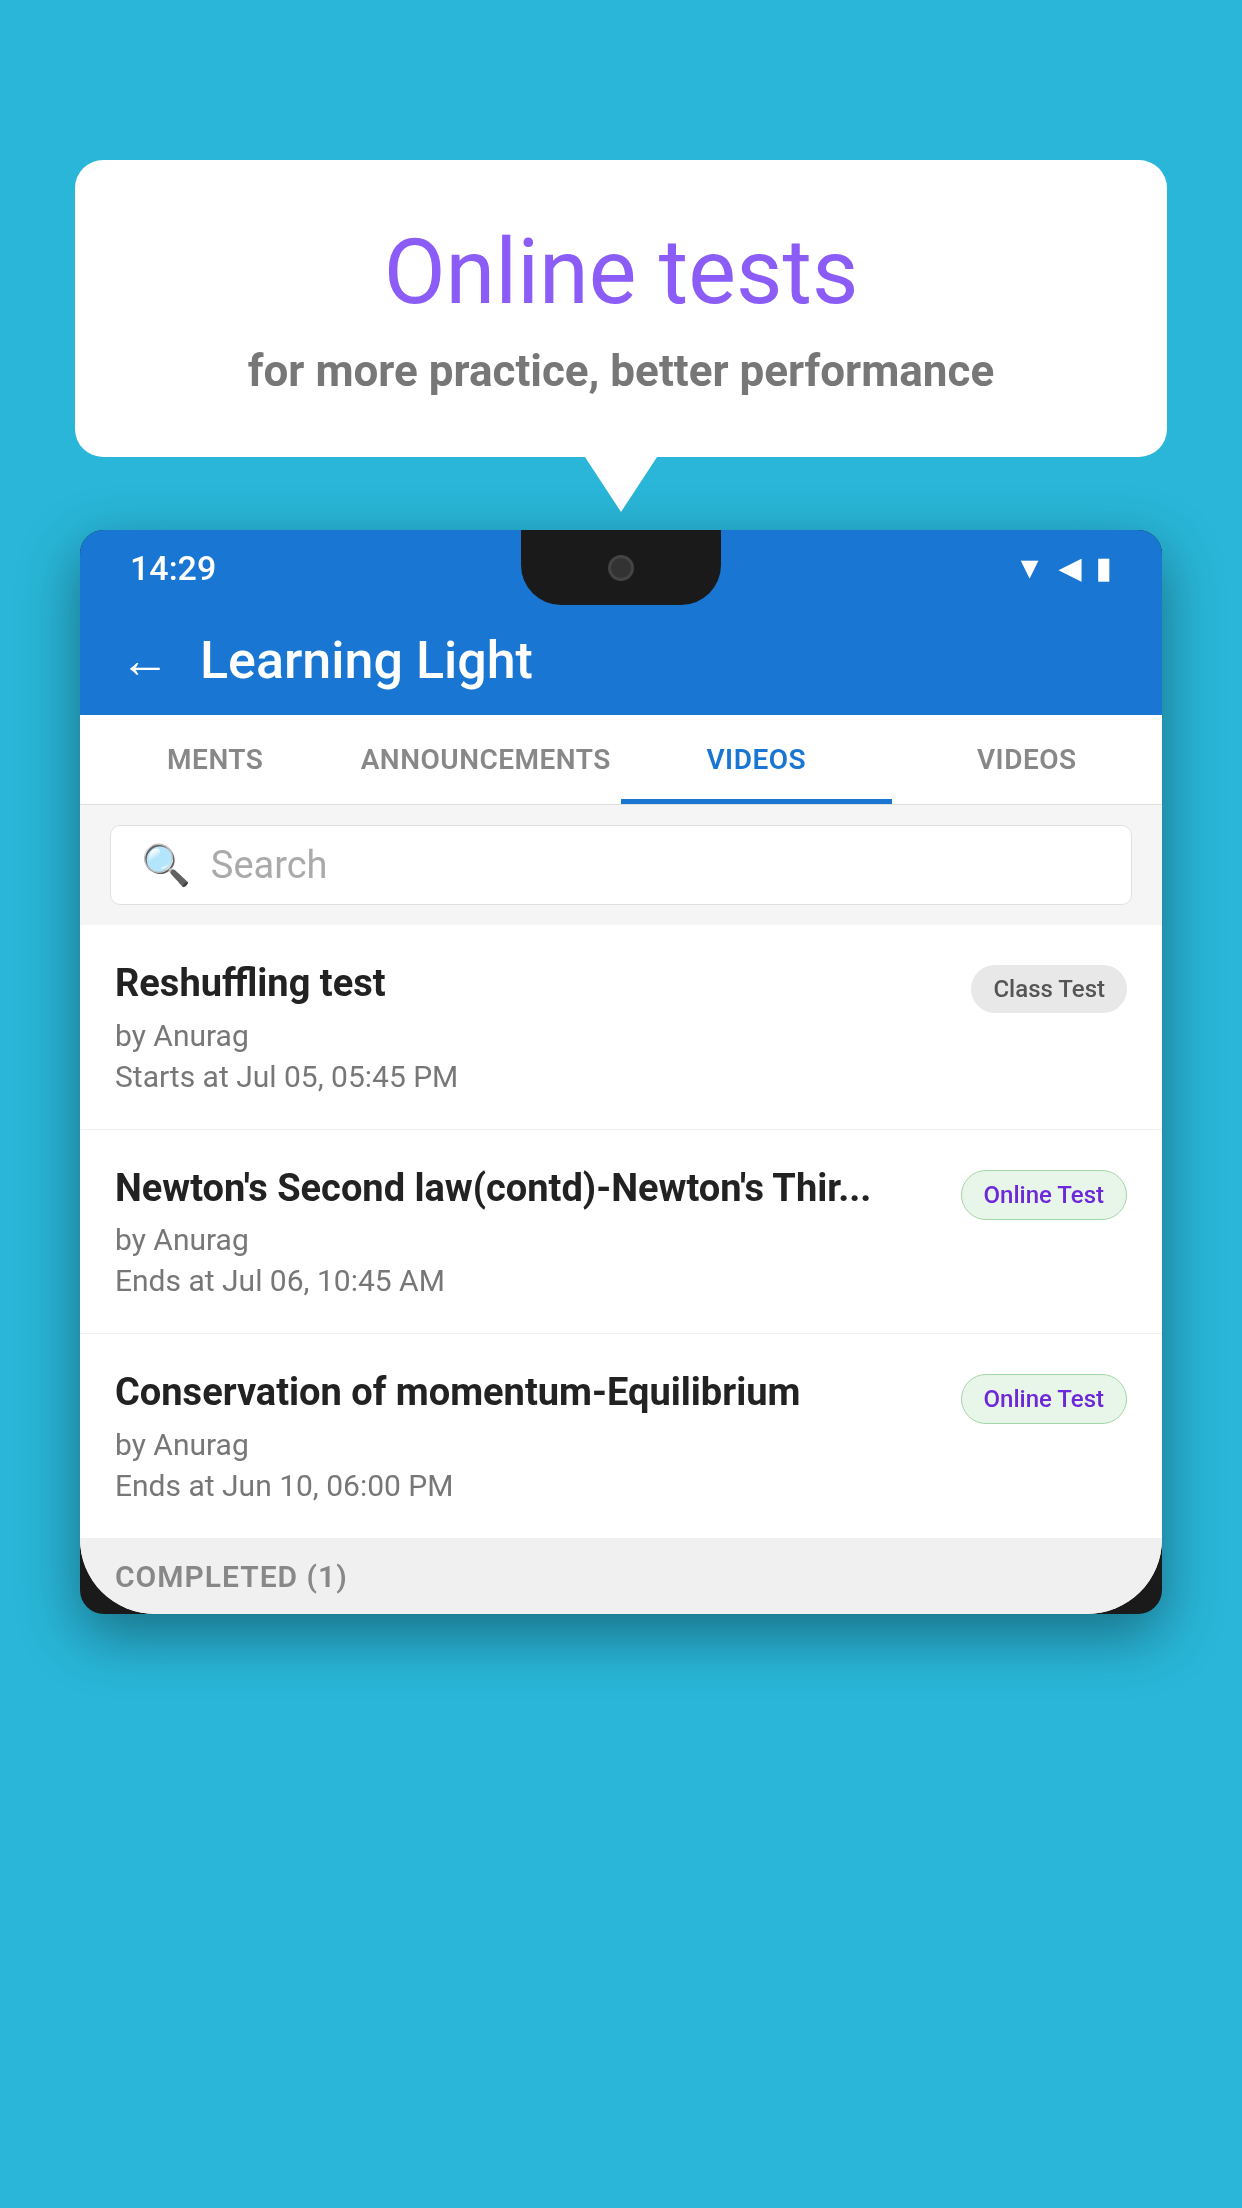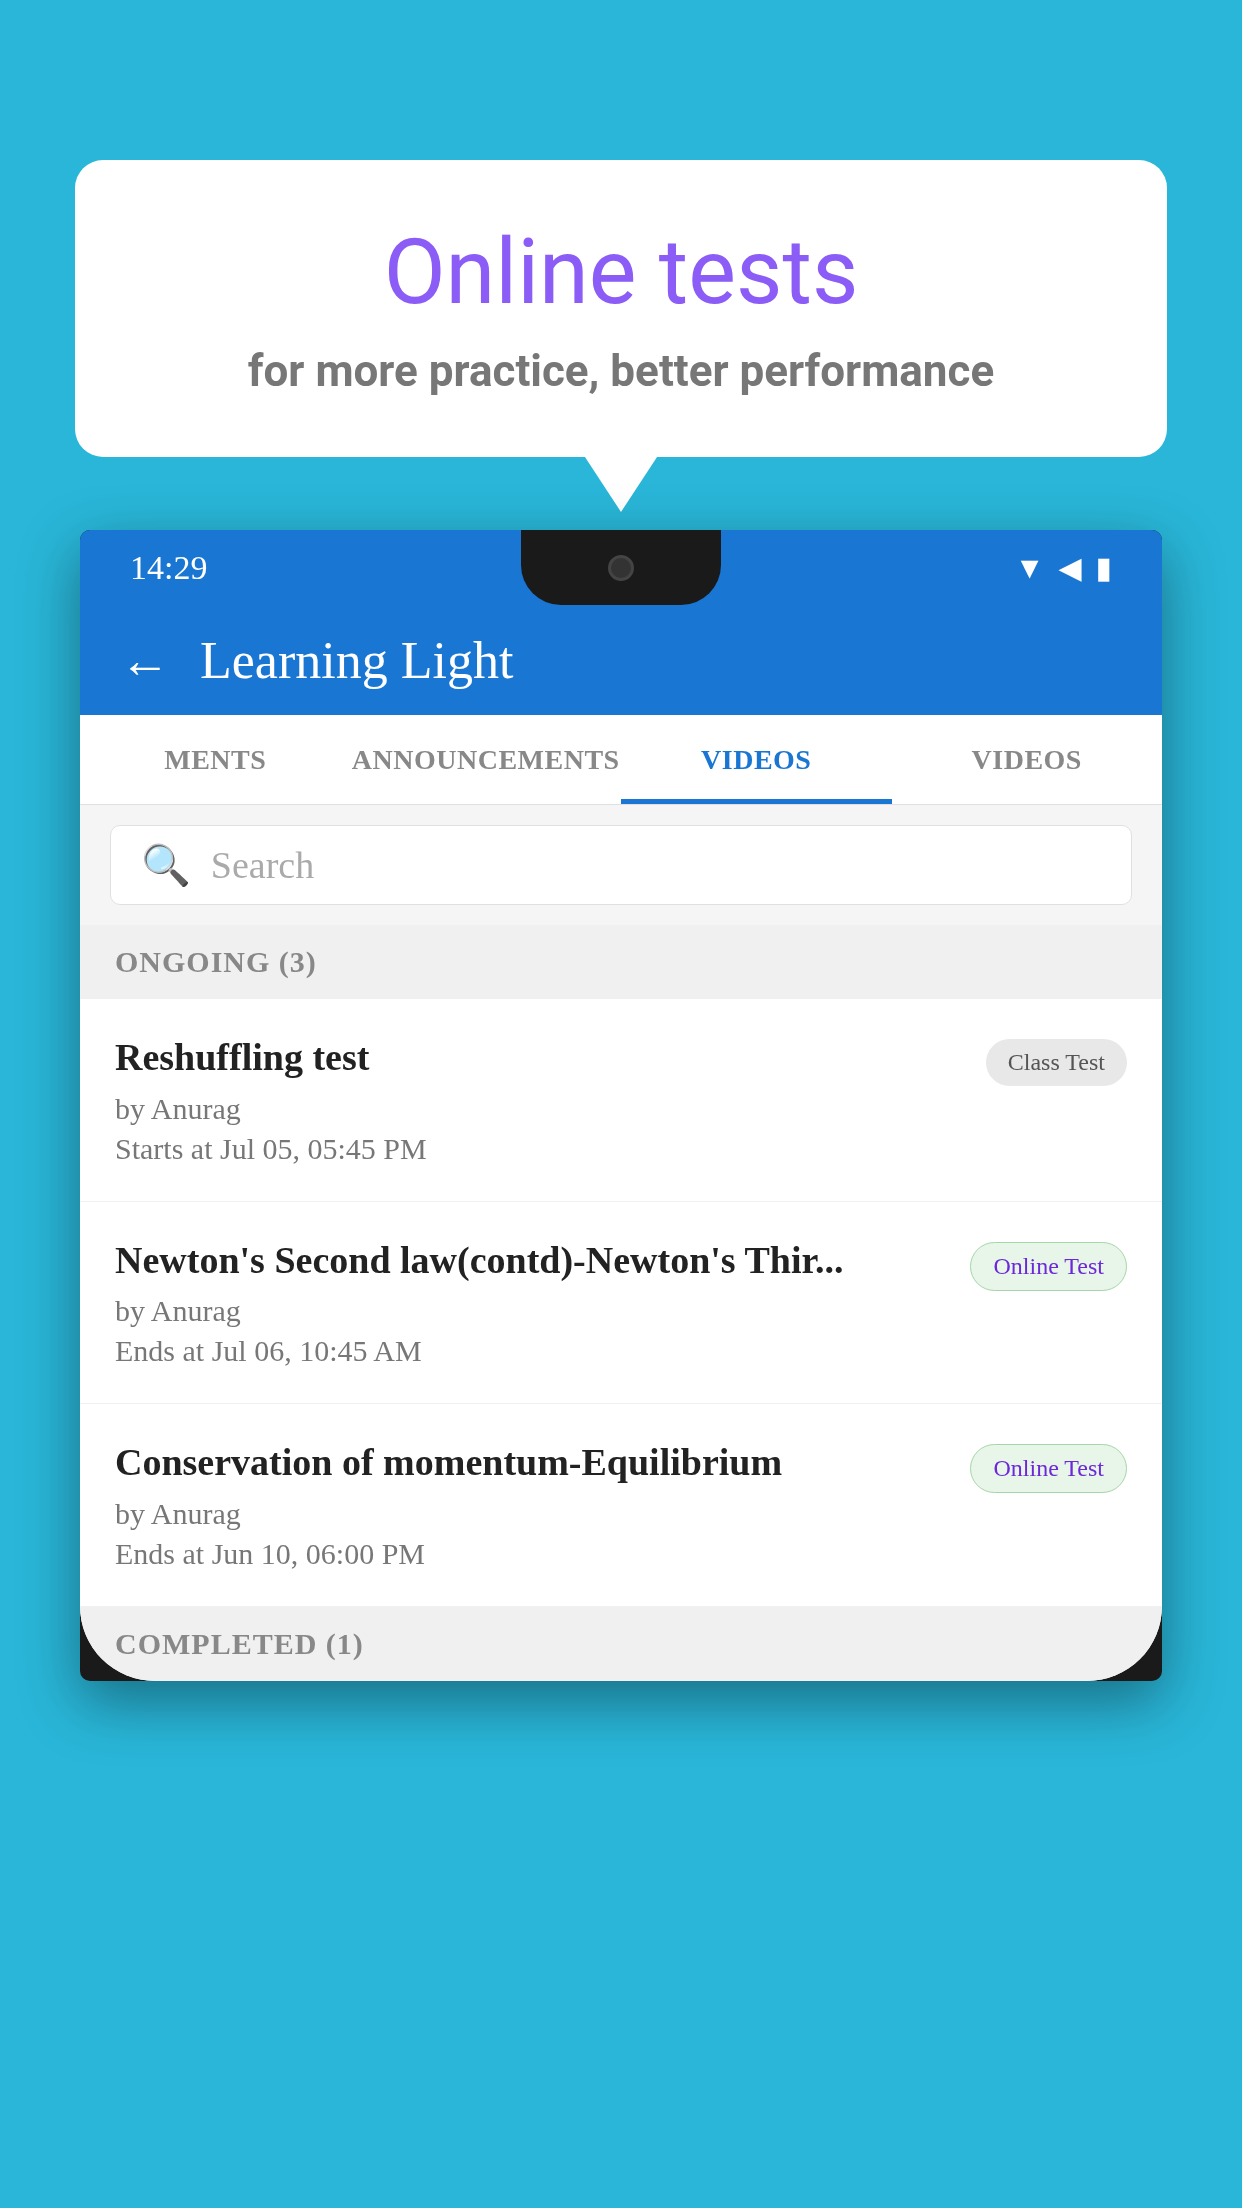--- a/index.html
+++ b/index.html
@@ -57,25 +57,24 @@
       top: 530px;
       left: 80px;
       right: 80px;
       bottom: 0;
     }
 
     .phone-frame {
       position: relative;
       width: 100%;
       background: #1a1a1a;
-      border-radius: 10px;
+      border-radius: 24px;
       padding: 0;
       overflow: hidden;
       box-shadow: 0 20px 60px rgba(0,0,0,0.4);
-      font-family: Liberation Serif, serif;
     }
 
     
     .status-bar {
       background: #1976d2;
       height: 75px;
       display: flex;
       align-items: center;
       justify-content: space-between;
       padding: 0 50px;
@@ -338,21 +337,20 @@
 
     <div class="phone-content">
 
       <div class="search-container">
         <div class="search-box">
           <span class="search-icon-svg">🔍</span>
           <span class="search-placeholder">Search</span>
         </div>
       </div>
 
-      <div class="section-header">ONGOING (3)</div>
 
       <div class="test-list">
 
         <div class="test-item">
           <div class="test-info">
             <div class="test-name">Reshuffling test</div>
             <div class="test-by">by Anurag</div>
             <div class="test-time">Starts at  Jul 05, 05:45 PM</div>
           </div>
           <span class="test-badge badge-class">Class Test</span>

